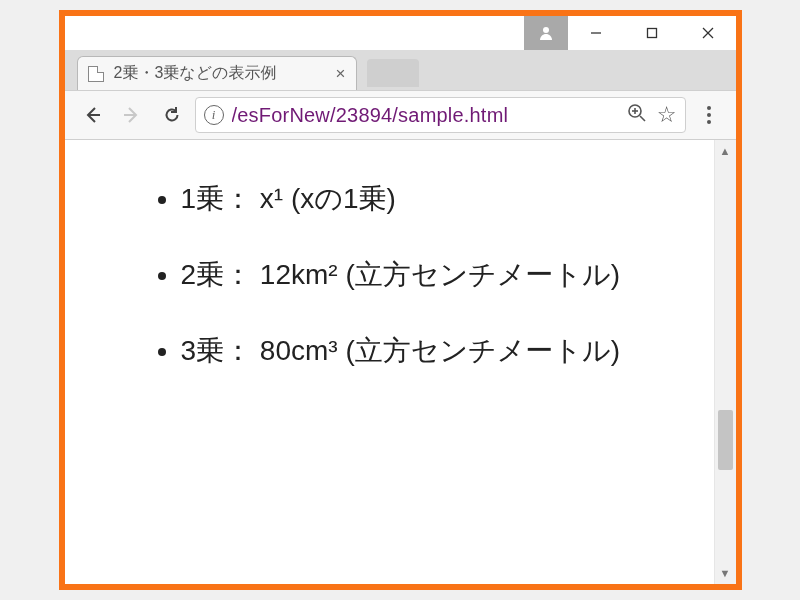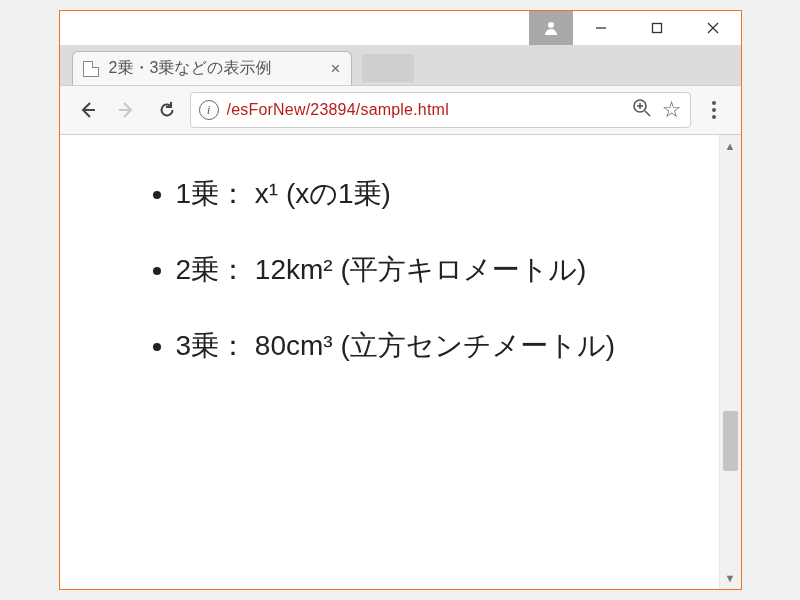--- a/index.html
+++ b/index.html
@@ -9,21 +9,21 @@
     display: flex;
     justify-content: center;
     align-items: center;
     height: 600px;
     width: 800px;
   }
   .screenshot {
     width: 683px;
     height: 580px;
     background: #fff;
-    border: 1px solid #f97316;
+    border: 6px solid #f97316;
     display: flex;
     flex-direction: column;
     overflow: hidden;
   }
   .titlebar {
     height: 34px;
     background: #fff;
     display: flex;
     align-items: stretch;
     border-bottom: 0;
@@ -134,22 +134,22 @@
   .info-icon {
     width: 20px; height: 20px;
     border: 1.5px solid #666;
     border-radius: 50%;
     display: flex; align-items: center; justify-content: center;
     font-size: 13px; color: #666;
     font-family: Georgia, serif;
     font-style: italic;
   }
   .url-text {
-    font-size: 16px;
-    color: #b91c1c;
+    font-size: 20px;
+    color: #701a75;
     letter-spacing: 0.2px;
     white-space: nowrap;
     overflow: hidden;
   }
   .omnibox-right {
     margin-left: auto;
     display: flex; align-items: center; gap: 10px;
   }
   .zoom-icon { color: #555; }
   .star-icon { color: #555; font-size: 22px; }
@@ -285,21 +285,21 @@
           <span></span>
           <span></span>
         </div>
     </div>
   </div>
 
   <div class="viewport">
     <div class="content">
       <ul>
         <li><span>1乗： x¹ (xの1乗)</span></li>
-        <li><span>2乗： 12km² (平方キロメートル)</span></li>
+        <li><span>2乗： 12km² (立方センチメートル)</span></li>
         <li><span>3乗： 80cm³ (立方センチメートル)</span></li>
       </ul>
     </div>
     <div class="vscroll">
       <div class="arrow">▲</div>
       <div class="track">
         <div class="thumb"></div>
       </div>
       <div class="arrow">▼</div>
     </div>

